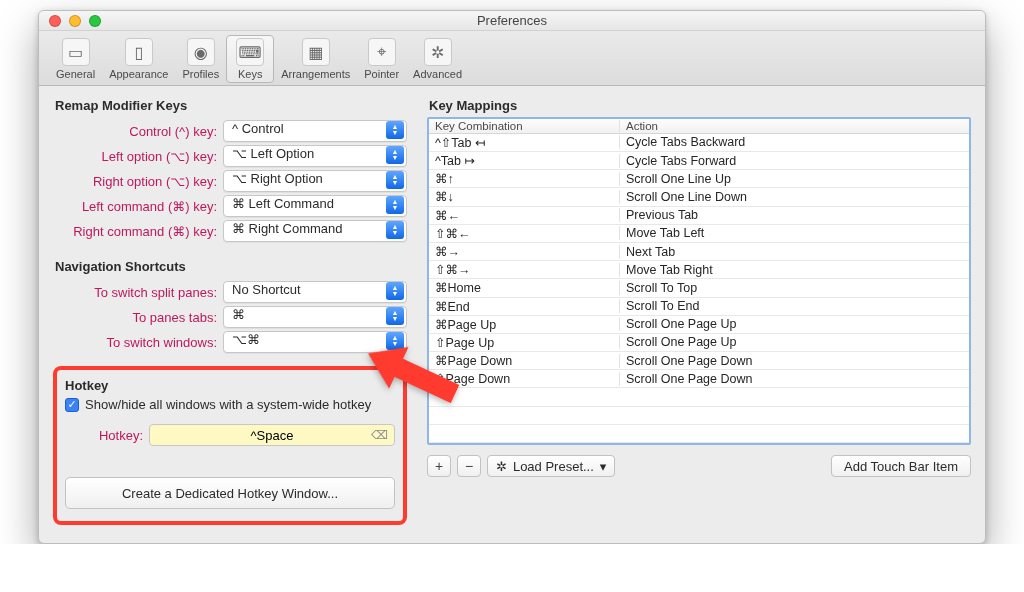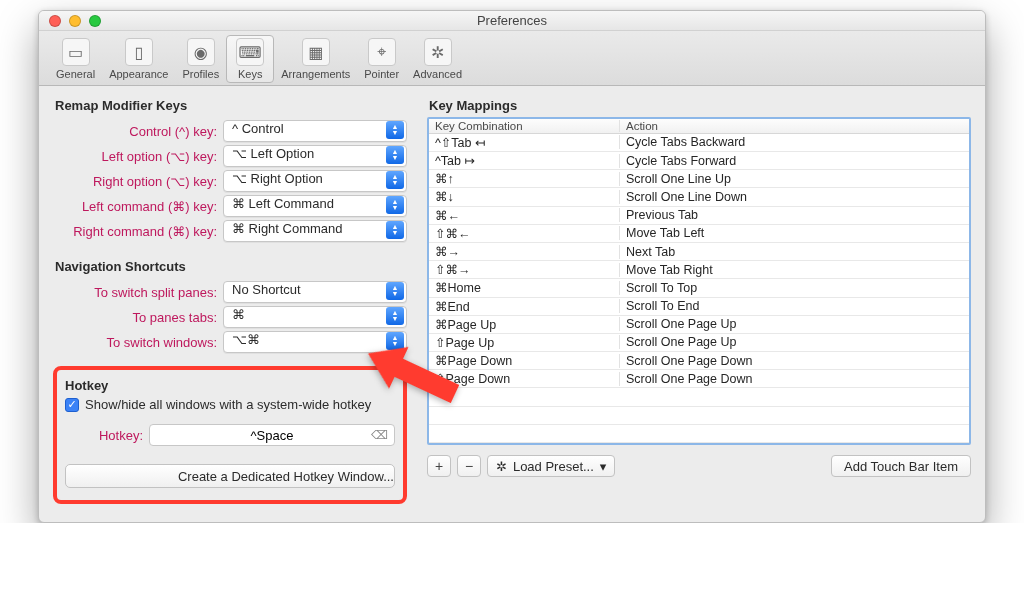--- a/index.html
+++ b/index.html
@@ -53,29 +53,29 @@
   .nav-title { margin-top:14px;}
   .hotkey-box {
     margin-top:10px;
     border: 4px solid #ff3b2f;
     border-radius:8px;
     padding: 6px 8px 12px 8px;
   }
   .chk-row { display:flex; align-items:center; gap:6px; font-size:13px; color:#2b2b2b; margin: 2px 0 6px 0;}
   .chk { width:14px; height:14px; background:#3b82f6; border:1px solid #1d5fcf; border-radius:3px; display:flex; align-items:center; justify-content:center; color:#fff; font-size:11px;}
   .field {
-    flex:1; height:22px; background:#ffffff; border:1px solid #c7c7c7; border-radius:4px;
+    flex:1; height:22px; background:#fef9c3; border:1px solid #c7c7c7; border-radius:4px;
     display:flex; align-items:center; justify-content:center; position:relative; font-size:13px;
   }
   .field .clear { position:absolute; right:6px; color:#8a8a8a; font-size:12px;}
   .widebtn {
-    width:100%; height:24px; margin-top:15px;
+    width:100%; height:32px; margin-top:28px;
     background: linear-gradient(#ffffff,#f0f0f0);
     border:1px solid #c2c2c2; border-radius:5px;
-    font-size:13px; color:#2b2b2b;text-align:right;
+    font-size:13px; color:#2b2b2b;
   }
   .map-table {
     border: 2px solid #8cb7e8;
     background:#fff; border-radius:2px;
     display:flex; flex-direction:column;
     height: 328px;
     overflow:hidden;
   }
   .thead { display:flex; background:linear-gradient(#fdfdfd,#f1f1f1); border-bottom:1px solid #d7d7d7; font-size:11.5px; color:#4a4a4a; height:20px; align-items:center;}
   .th1, .td1 { flex:0 0 190px; padding-left:6px;}

